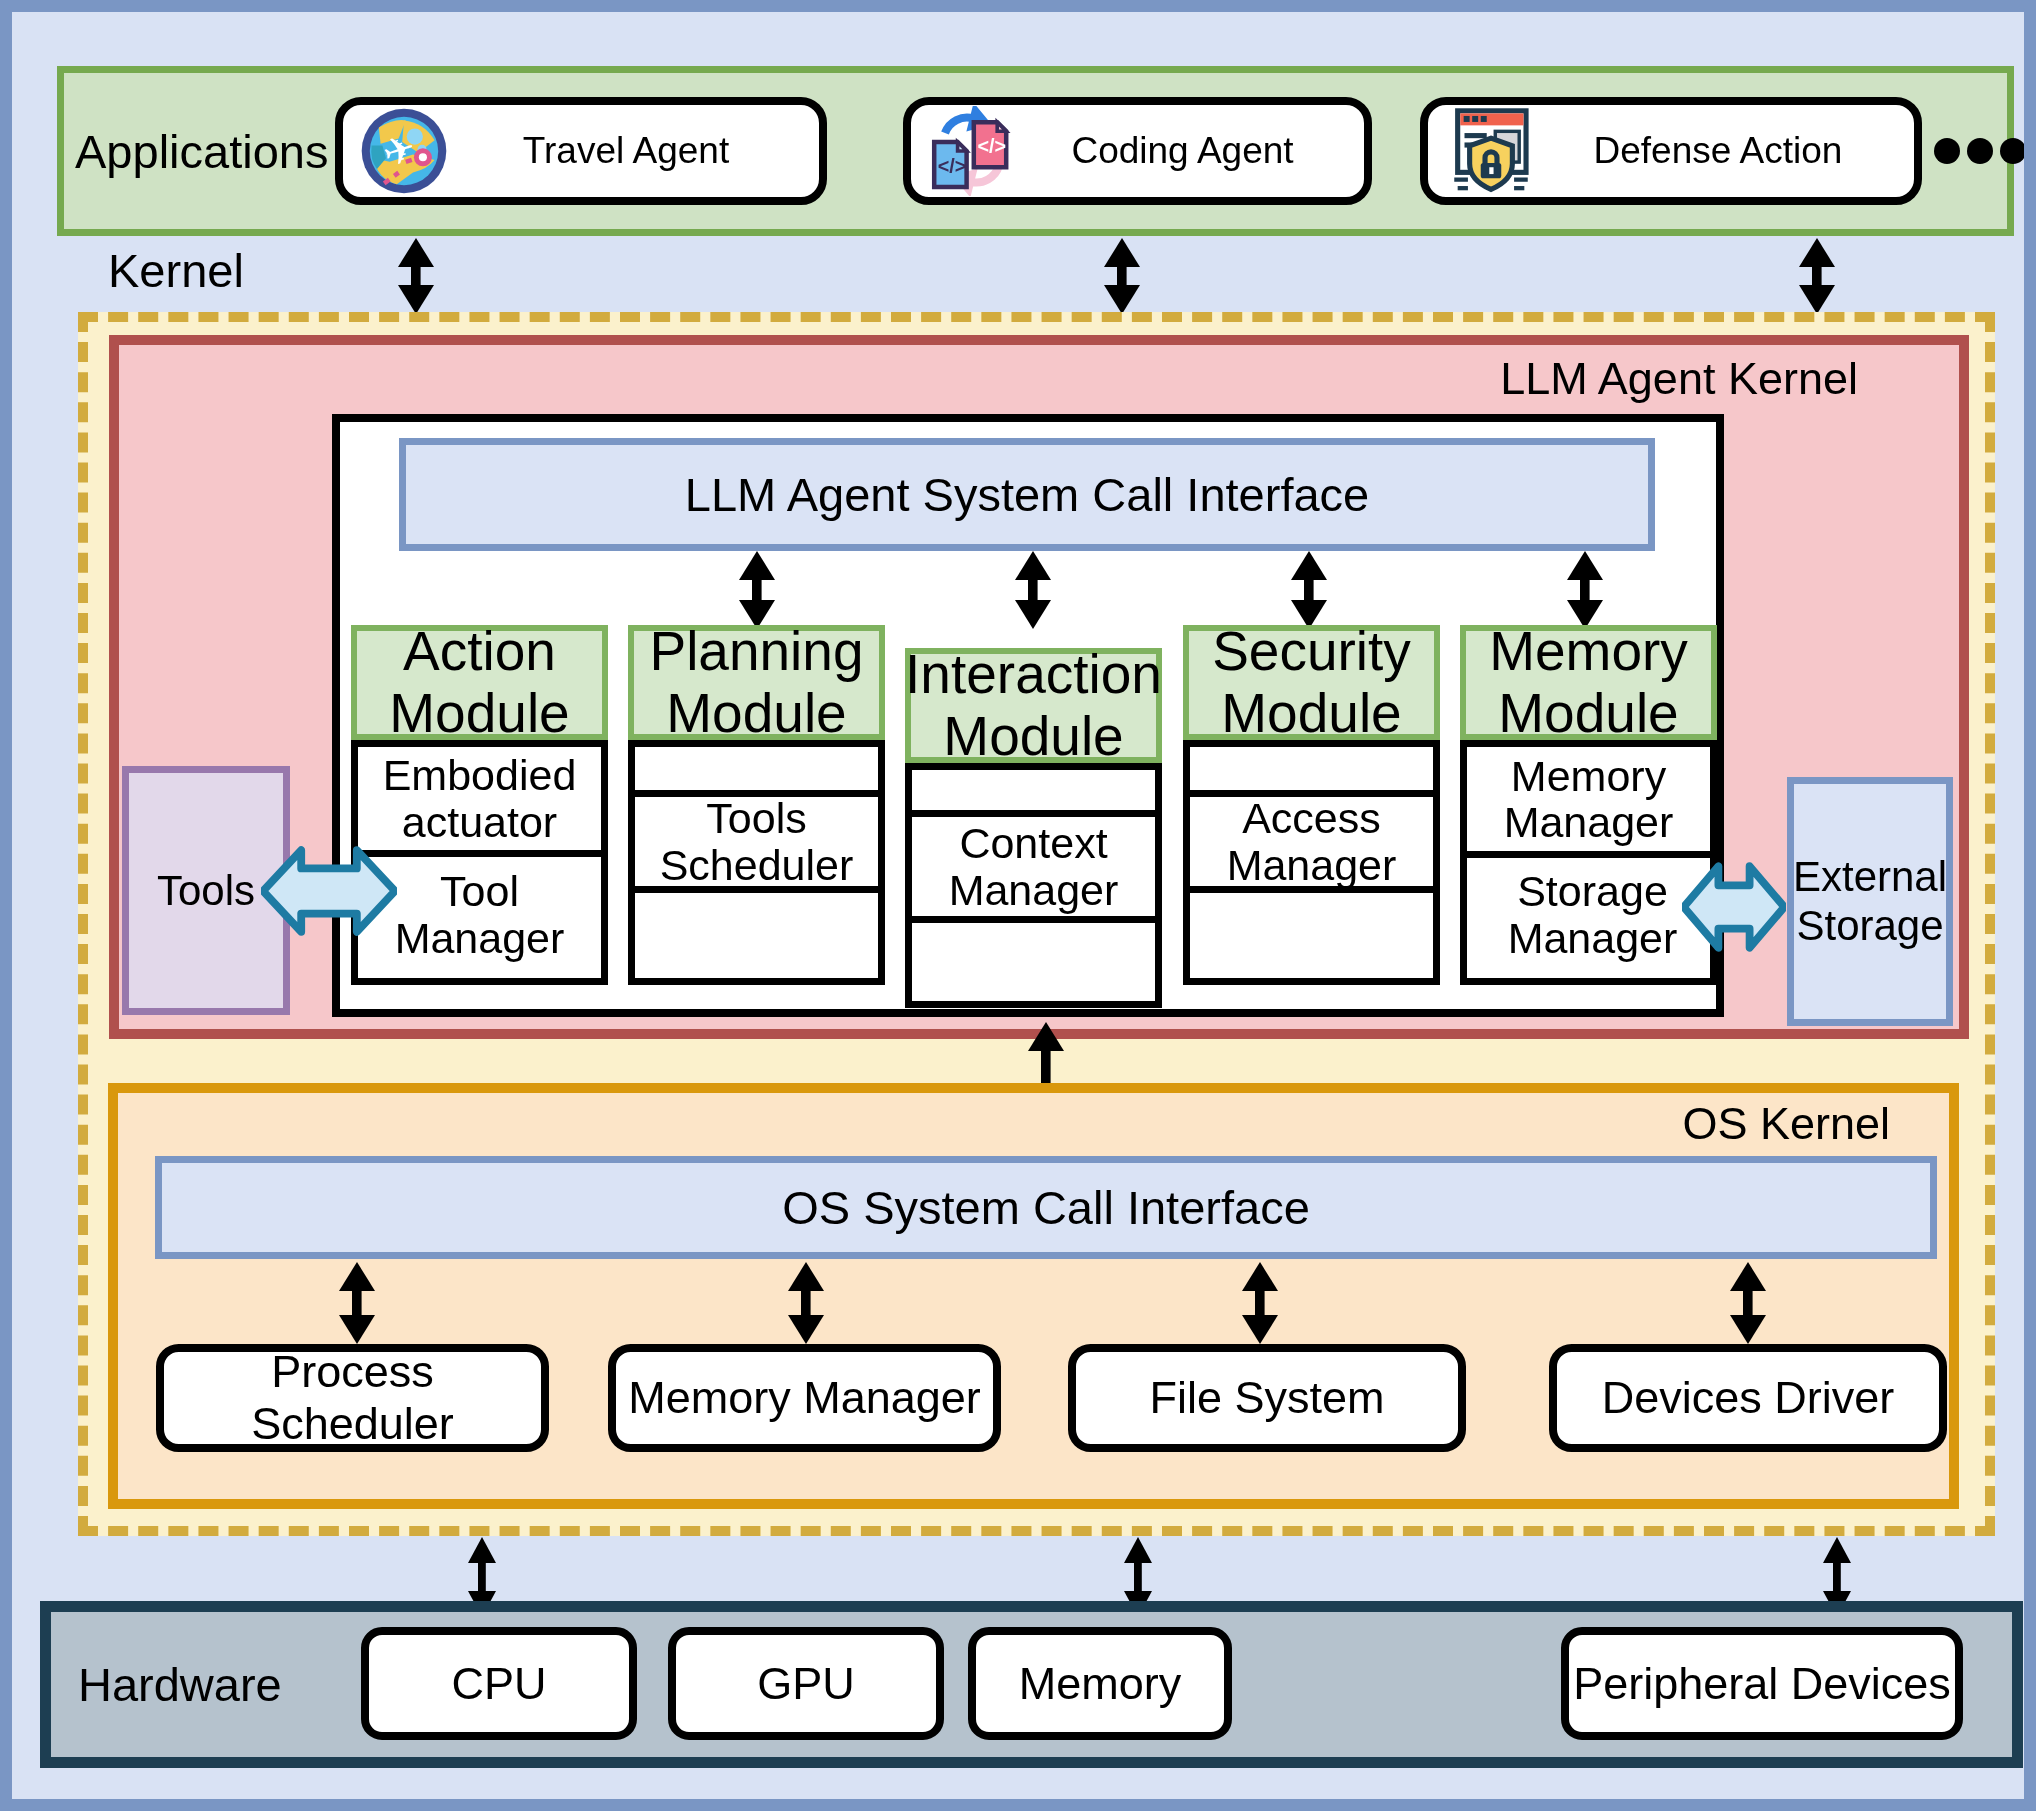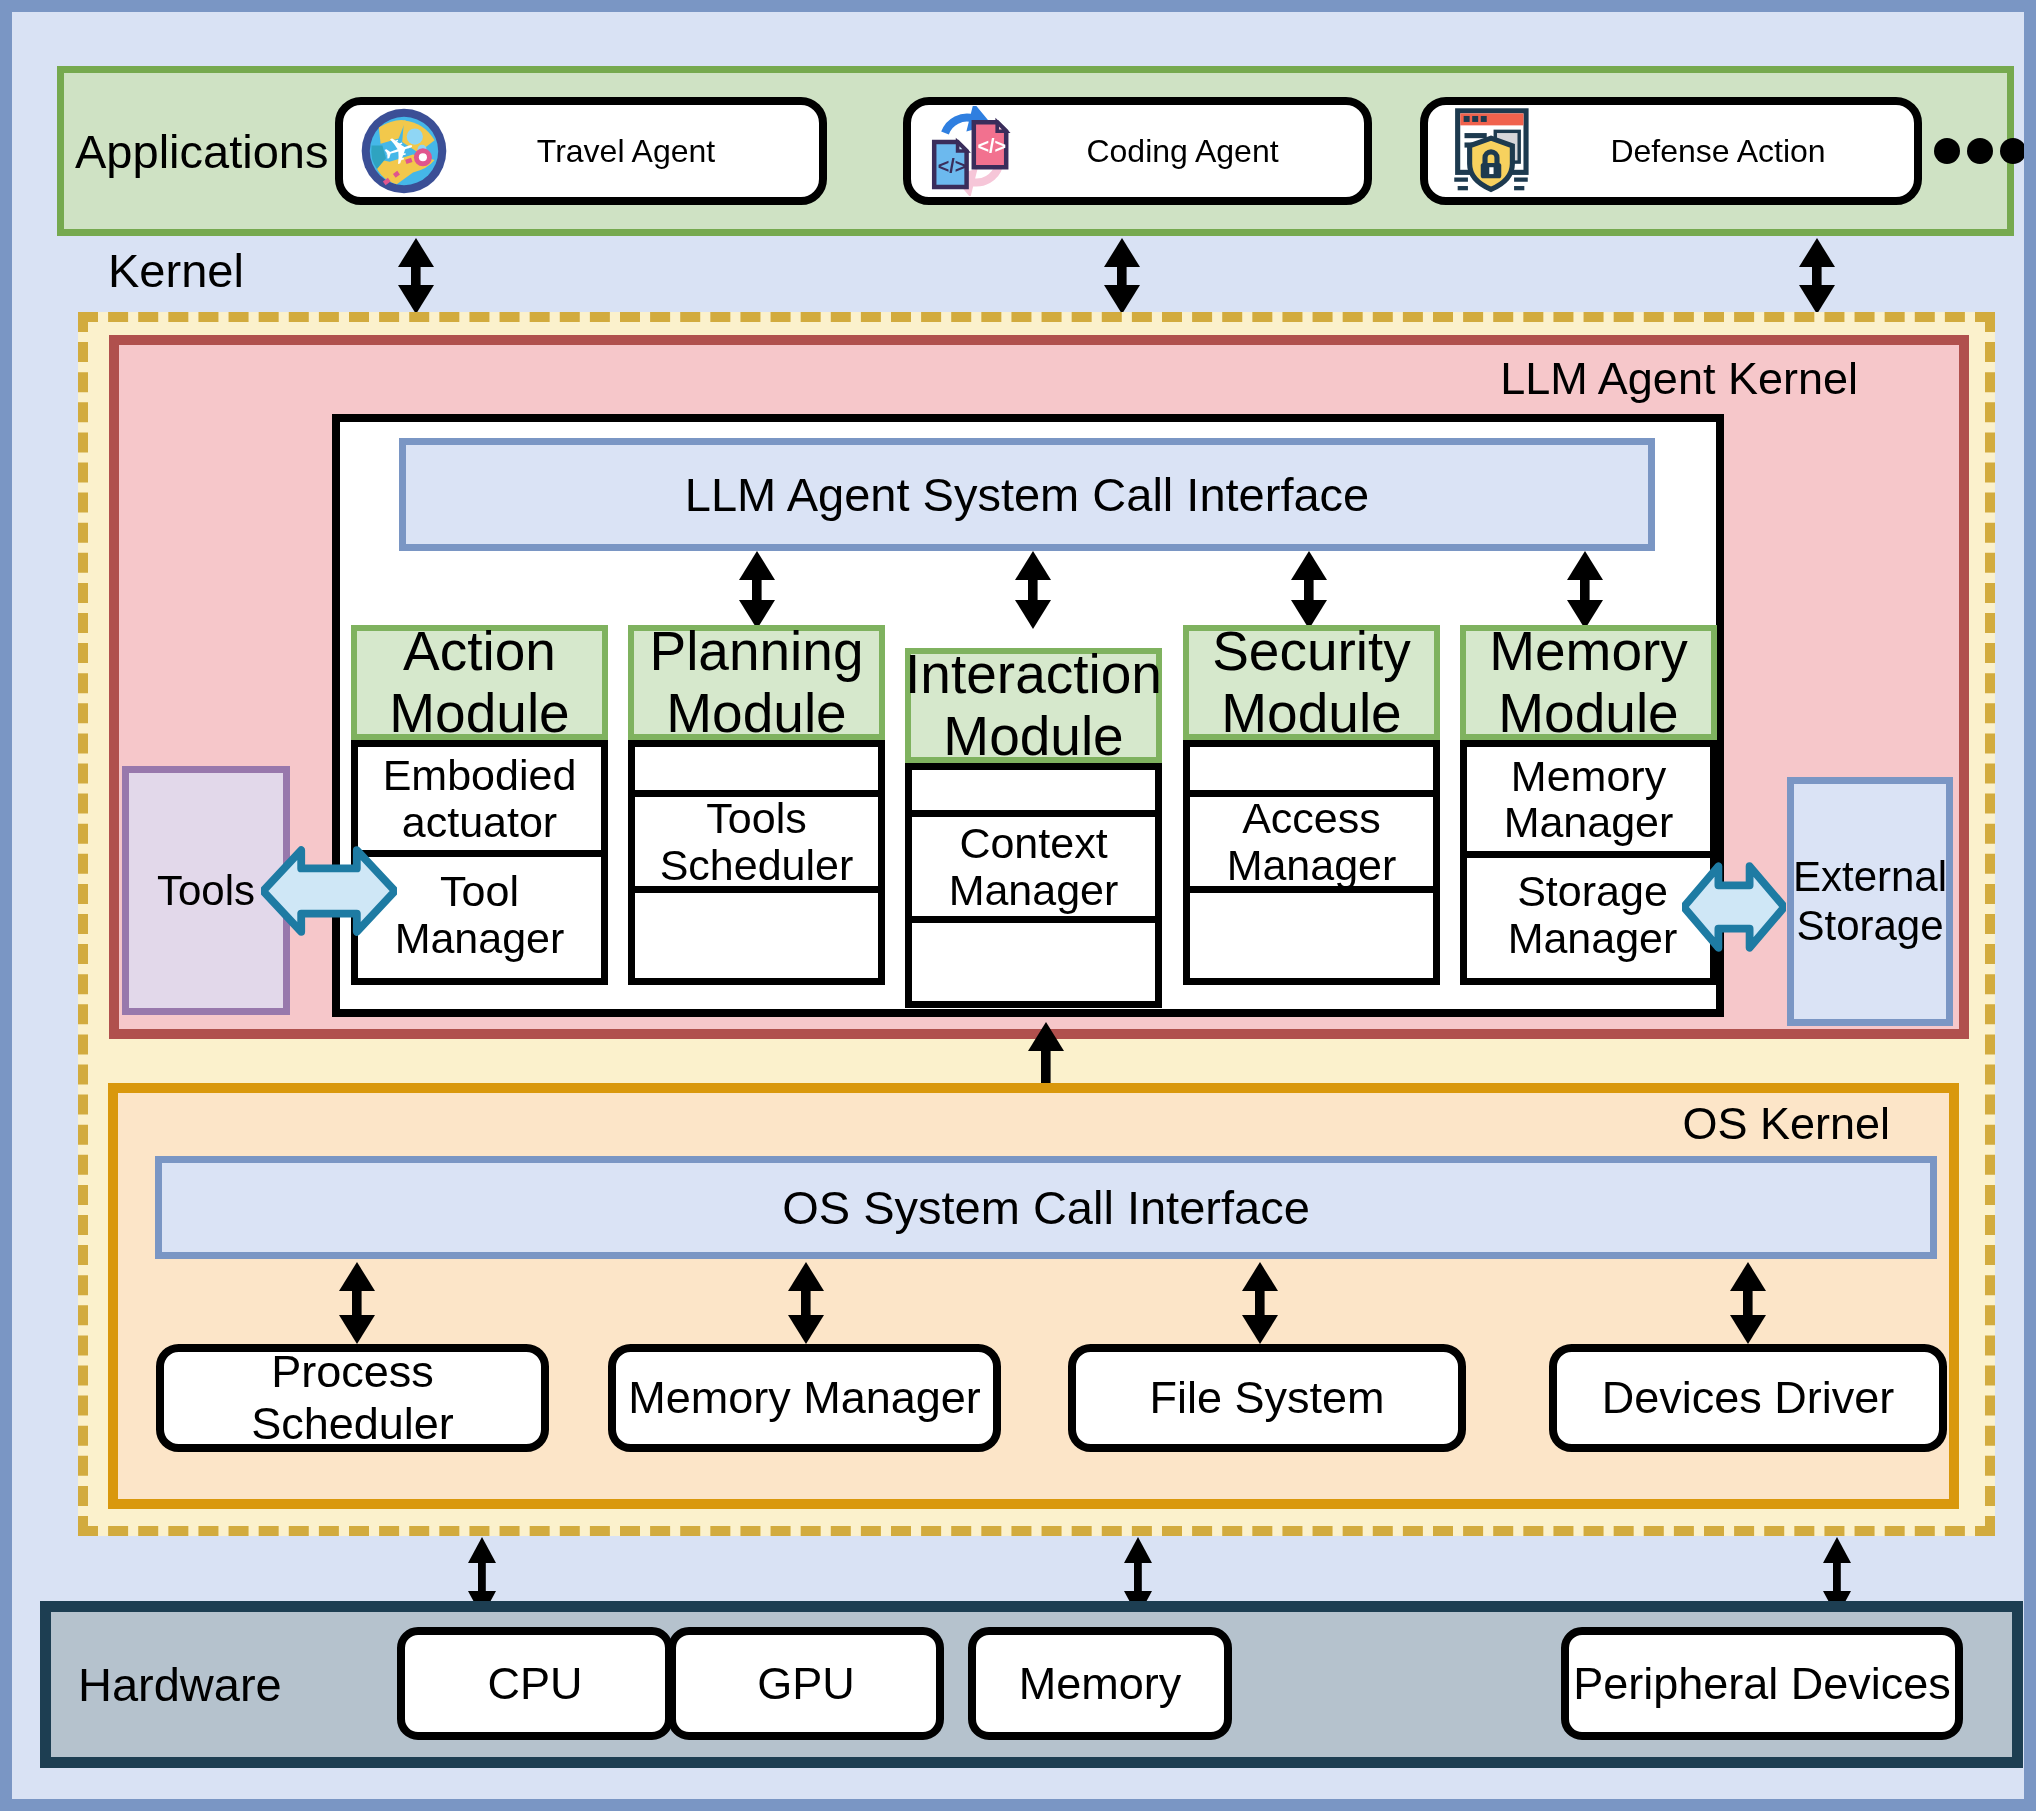--- a/index.html
+++ b/index.html
@@ -12,21 +12,21 @@
     color:#000;overflow:hidden;
   }
   .abs{position:absolute;}
   .flexc{display:flex;align-items:center;justify-content:center;text-align:center;}
 
   
   .apps-band{left:45px;top:54px;width:1957px;height:170px;
     background:var(--apps-bg,#cfe2c4);border:7.8px solid var(--apps-border,#76a94f);}
   .apps-label{left:63px;top:54px;height:170px;font-size:47px;display:flex;align-items:center;}
   .pill{background:#fff;border:8.7px solid #000;border-radius:26px;display:flex;align-items:center;padding:0 15.6px;}
-  .pill .lbl{flex:1;text-align:center;font-size:32px;}
+  .pill .lbl{flex:1;text-align:center;font-size:37px;}
   .pill svg{flex:0 0 auto;}
   .dots{font-size:0;display:flex;align-items:center;gap:7px;}
   .dots i{display:block;width:26px;height:26px;border-radius:50%;background:#000;}
 
   
   .kernel-label{left:96px;top:231px;font-size:47px;}
   .kernel-dash{left:66px;top:300px;width:1917px;height:1224px;
     border:10.4px dashed var(--kernel-dash,#d2ab3e);background:var(--kernel-bg,#fbf1cc);}
 
   
@@ -233,19 +233,19 @@
   <div class="abs flexc os-comp" style="left:596px;width:393px;">Memory Manager</div>
   <div class="abs flexc os-comp" style="left:1056px;width:398px;">File System</div>
   <div class="abs flexc os-comp" style="left:1537px;width:398px;">Devices Driver</div>
 
   <div class="abs varrow slim" style="left:455px;top:1525px;height:80px;"></div>
   <div class="abs varrow slim" style="left:1111px;top:1525px;height:80px;"></div>
   <div class="abs varrow slim" style="left:1810px;top:1525px;height:80px;"></div>
 
   <div class="abs hw-strip"></div>
   <div class="abs hw-label">Hardware</div>
-  <div class="abs flexc hw-comp" style="left:349px;width:276px;margin-left:36px;">CPU</div>
+  <div class="abs flexc hw-comp" style="left:349px;width:276px;">CPU</div>
   <div class="abs flexc hw-comp" style="left:656px;width:276px;">GPU</div>
   <div class="abs flexc hw-comp" style="left:956px;width:264px;">Memory</div>
   <div class="abs flexc hw-comp" style="left:1549px;width:402px;">Peripheral Devices</div>
 
 </div>
 
 
 </body></html>

